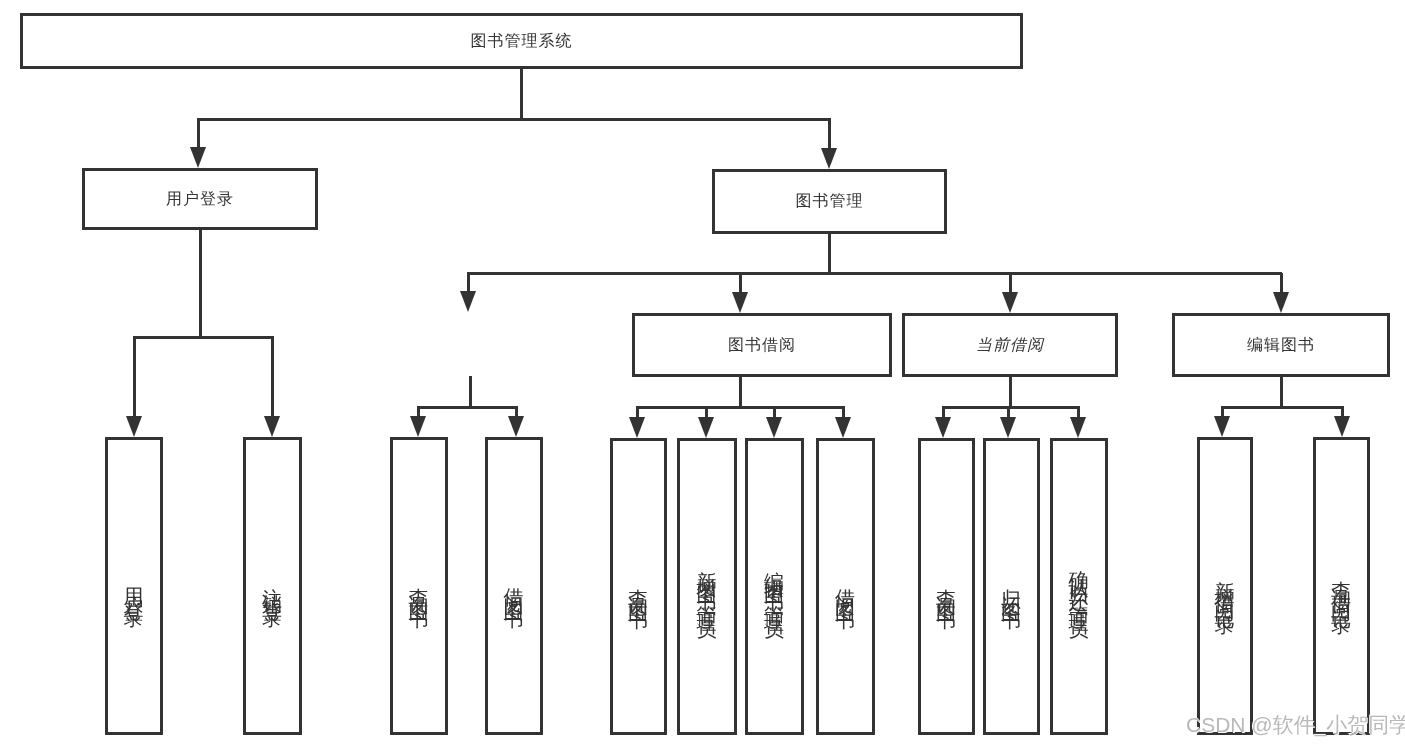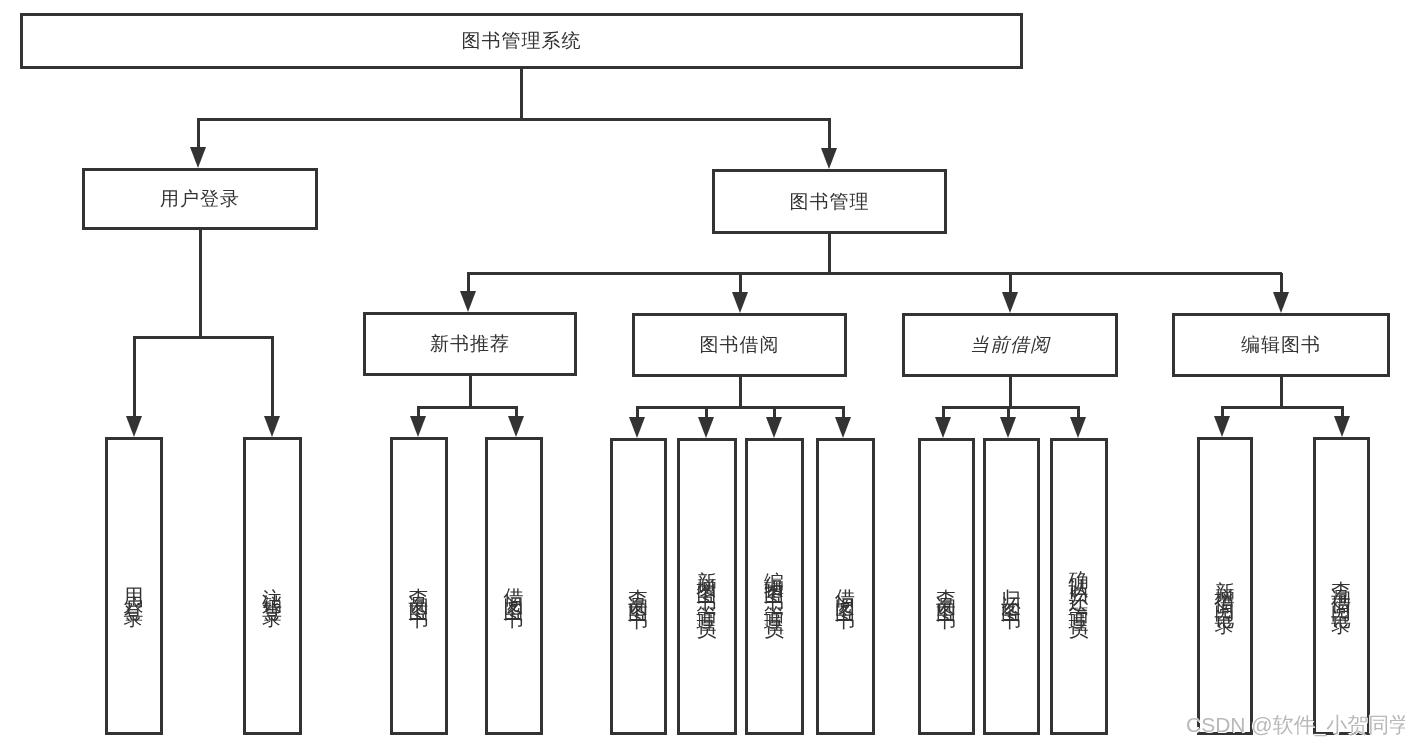--- a/index.html
+++ b/index.html
@@ -16,21 +16,21 @@
     position: absolute;
     box-sizing: border-box;
     background: #ffffff;
     border: 3px solid #333333;
     display: flex;
     align-items: center;
     justify-content: center;
     z-index: 2;
   }
   .node .hlabel {
-    font-size: 19px;
+    font-size: 16px;
     letter-spacing: 1px;
     color: #333333;
     white-space: nowrap;
   }
   .leaf .vlabel {
     writing-mode: vertical-rl;
     text-orientation: upright;
     font-size: 20px;
     line-height: 1;
     letter-spacing: 7px;
@@ -66,24 +66,21 @@
     <span class="hlabel">图书管理系统</span>
   </div>
 
   <div class="node" style="left:82px; top:168px; width:236px; height:62px;">
     <span class="hlabel">用户登录</span>
   </div>
   <div class="node" style="left:712px; top:169px; width:235px; height:65px;">
     <span class="hlabel">图书管理</span>
   </div>
 
-  <div class="node" style="left:363px; top:312px; width:214px; height:64px;">
-    <span class="hlabel">新书推荐</span>
-  </div>
-  <div class="node" style="left:632px; top:313px; width:215px; height:64px;">
+  <div class="node" style="left:632px; top:313px; width:260px; height:64px;">
     <span class="hlabel">图书借阅</span>
   </div>
   <div class="node" style="left:902px; top:313px; width:216px; height:64px;font-style:italic;">
     <span class="hlabel">当前借阅</span>
   </div>
   <div class="node" style="left:1172px; top:313px; width:218px; height:64px;">
     <span class="hlabel">编辑图书</span>
   </div>
 
   <div class="node leaf" style="left:105px; top:437px; width:58px; height:298px;">

